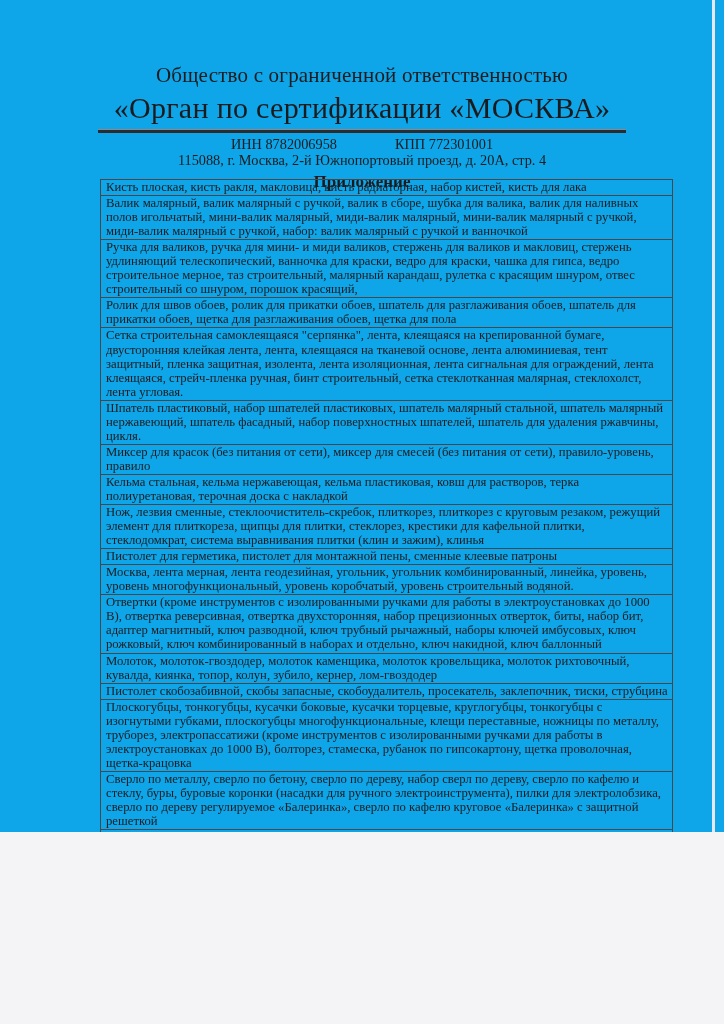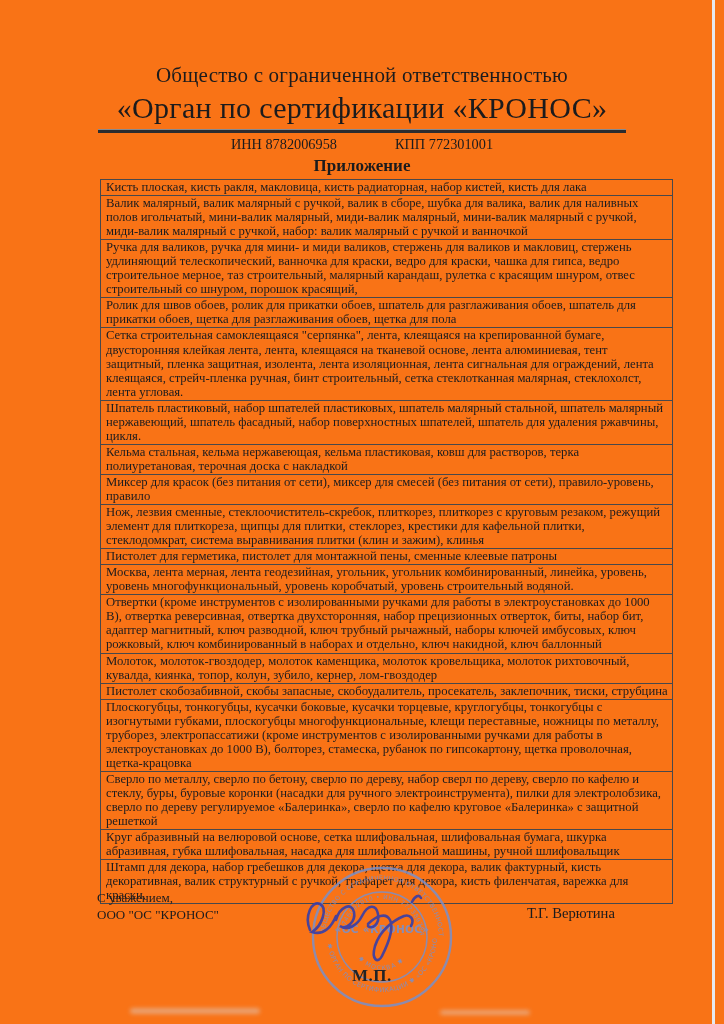--- a/index.html
+++ b/index.html
@@ -3,22 +3,22 @@
 <meta charset="utf-8">
 <style>
   html,body{margin:0;padding:0;}
   body{
     width:724px;height:1024px;
     background:#f4f4f6;
     font-family:"Liberation Serif", serif;
     -webkit-font-smoothing:antialiased;
   }
   .page{
-    position:relative;width:724px;height:1024px;
-    background:#f97316;color:#1b1b1d;overflow:hidden;
+    position:relative;width:724px;height:832px;
+    background:#0ea5e9;color:#1b1b1d;overflow:hidden;
   }
   .scan-edge{
     position:absolute;top:0;left:712px;width:3px;height:1024px;
     background:#e6e8ee;
   }
   .scan-smudge{
     position:absolute;background:#d9dade;filter:blur(2px);opacity:.45;border-radius:3px;
   }
   
   .header{
@@ -66,25 +66,26 @@
 <body>
 
 <div class="page">
 
   <div class="scan-edge"></div>
   <div class="scan-smudge" style="top:1008px;left:130px;width:130px;height:6px;"></div>
   <div class="scan-smudge" style="top:1010px;left:440px;width:90px;height:5px;"></div>
 
   <div class="header">
     <div class="org-type">Общество с ограниченной ответственностью</div>
-    <div class="org-name">«Орган по сертификации «КРОНОС»</div>
+    <div class="org-name">«Орган по сертификации «МОСКВА»</div>
     <div class="rule"></div>
     <div class="req-line req-codes">
       <span>ИНН 8782006958</span><span class="gap"></span><span>КПП 772301001</span>
     </div>
+    <div class="req-line">115088, г. Москва, 2-й Южнопортовый проезд, д. 20А, стр. 4</div>
     <div class="att-title">Приложение</div>
   </div>
 
   <table class="products">
     <tbody>
         <tr>
         <td>Кисть плоская, кисть ракля, макловица, кисть радиаторная, набор кистей, кисть для лака</td>
       </tr>
         <tr>
         <td>Валик малярный, валик малярный с ручкой, валик в сборе, шубка для валика, валик для наливных полов игольчатый, мини-валик малярный, миди-валик малярный, мини-валик малярный с ручкой, миди-валик малярный с ручкой, набор: валик малярный с ручкой и ванночкой</td>
@@ -95,24 +96,24 @@
         <tr>
         <td>Ролик для швов обоев, ролик для прикатки обоев, шпатель для разглаживания обоев, шпатель для прикатки обоев, щетка для разглаживания обоев, щетка для пола</td>
       </tr>
         <tr>
         <td>Сетка строительная самоклеящаяся "серпянка", лента, клеящаяся на крепированной бумаге, двусторонняя клейкая лента, лента, клеящаяся на тканевой основе, лента алюминиевая, тент защитный, пленка защитная, изолента, лента изоляционная, лента сигнальная для ограждений, лента клеящаяся, стрейч-пленка ручная, бинт строительный, сетка стеклотканная малярная, стеклохолст, лента угловая.</td>
       </tr>
         <tr>
         <td>Шпатель пластиковый, набор шпателей пластиковых, шпатель малярный стальной, шпатель малярный нержавеющий, шпатель фасадный, набор поверхностных шпателей, шпатель для удаления ржавчины, цикля.</td>
       </tr>
         <tr>
-        <td>Кельма стальная, кельма нержавеющая, кельма пластиковая, ковш для растворов, терка полиуретановая, терочная доска с накладкой</td>
+        <td>Миксер для красок (без питания от сети), миксер для смесей (без питания от сети), правило-уровень, правило</td>
       </tr>
         <tr>
-        <td>Миксер для красок (без питания от сети), миксер для смесей (без питания от сети), правило-уровень, правило</td>
+        <td>Кельма стальная, кельма нержавеющая, кельма пластиковая, ковш для растворов, терка полиуретановая, терочная доска с накладкой</td>
       </tr>
         <tr>
         <td>Нож, лезвия сменные, стеклоочиститель-скребок, плиткорез, плиткорез с круговым резаком, режущий элемент для плиткореза, щипцы для плитки, стеклорез, крестики для кафельной плитки, стеклодомкрат, система выравнивания плитки (клин и зажим), клинья</td>
       </tr>
         <tr>
         <td>Пистолет для герметика, пистолет для монтажной пены, сменные клеевые патроны</td>
       </tr>
         <tr>
         <td>Москва, лента мерная, лента геодезийная, угольник, угольник комбинированный, линейка, уровень, уровень многофункциональный, уровень коробчатый, уровень строительный водяной.</td>
       </tr>

